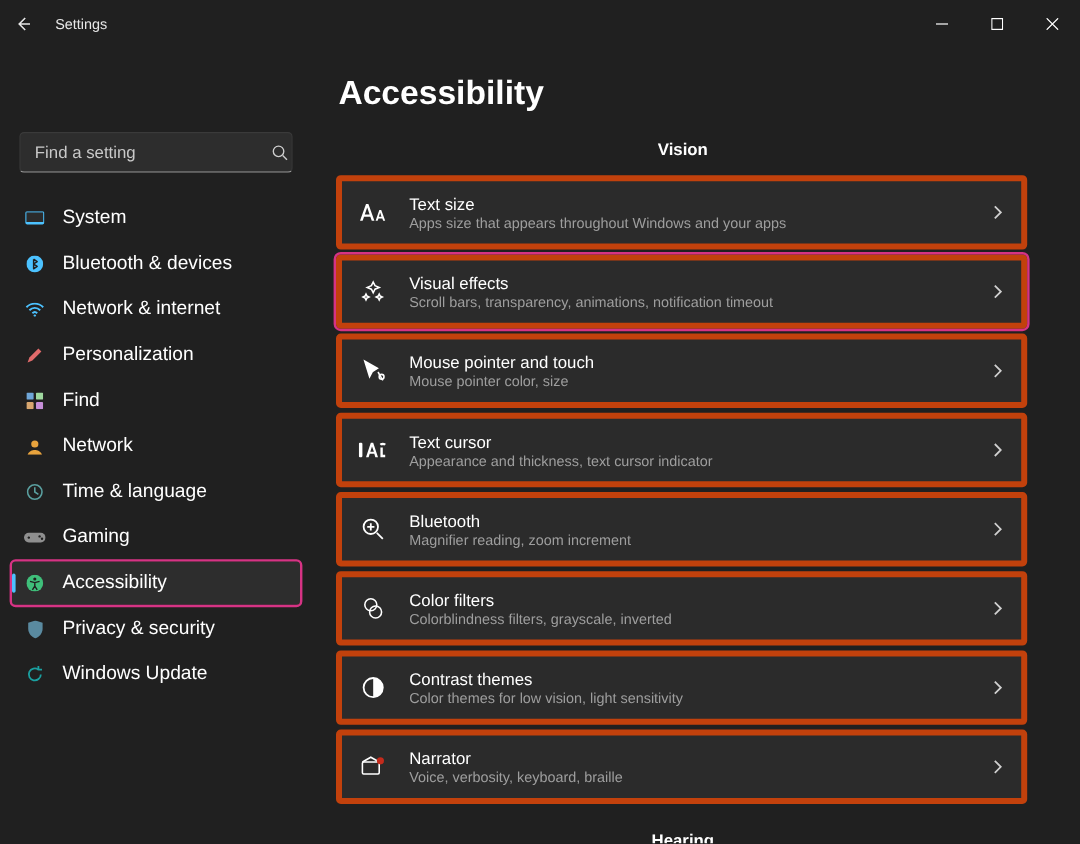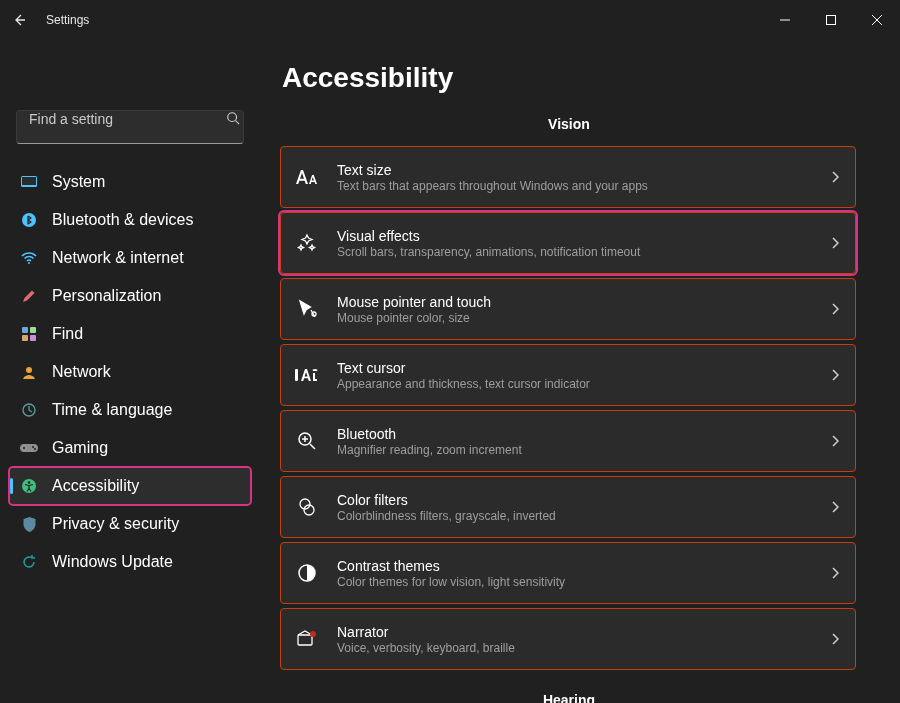--- a/index.html
+++ b/index.html
@@ -14,41 +14,41 @@
     .win-ctrls { display: flex; }
     .win-btn { width: 46px; height: 32px; display: flex; align-items: center; justify-content: center; font-size: 10px; color: #ffffff; cursor: pointer; }
 
     
     .body { display: flex; height: calc(100% - 40px); }
     .sidebar { width: 260px; padding: 0 10px 0 10px; display: flex; flex-direction: column; }
     .content { flex: 1; padding: 12px 44px 0 20px; overflow: hidden; }
 
     
     .search-wrap { margin: 70px 6px 20px 6px; }
-    .search { position: relative; background: #2d2d2d; border: 1px solid #3a3a3a; border-bottom: 1px solid #9a9a9a; border-radius: 4px; height: 34px; display: flex; align-items: flex-start; }
+    .search { position: relative; background: #2d2d2d; border: 1px solid #3a3a3a; border-bottom: 1px solid #9a9a9a; border-radius: 4px; height: 34px; display: flex; align-items: center; }
     .search input { flex: 1; background: transparent; border: none; outline: none; color: #ffffff; font-size: 14px; padding: 0 12px; }
     .search input::placeholder { color: #c9c9c9; }
     .search .sicon { width: 32px; display: flex; align-items: center; justify-content: center; color: #cfcfcf; }
 
     
     .nav { display: flex; flex-direction: column; gap: 2px; }
     .nav-item { display: flex; align-items: center; gap: 14px; height: 36px; padding: 0 10px; border-radius: 4px; cursor: pointer; position: relative; font-size: 16px; }
     .nav-item.active { background: #2d2d2d; }
     .nav-item.active::before { content: ""; position: absolute; left: 0; top: 10px; bottom: 10px; width: 3px; background: #4cc2ff; border-radius: 2px; }
     .nav-item.highlight { outline: 2px solid #d63384; border-radius: 3px; }
     .nav-icon { width: 18px; height: 18px; display: inline-flex; align-items: center; justify-content: center; font-size: 14px; }
     .nav-label { color: #ffffff; flex: 1; }
 
     
     h1.page-title { font-size: 28px; font-weight: 600; margin: 10px 0 22px 2px; }
     h2.section-title { font-size: 14px; font-weight: 600; margin: 6px 0 14px 2px; text-align: center; }
 
     
     .cards { display: flex; flex-direction: column; gap: 4px; }
-    .card { background: #2b2b2b; border: 1px solid #c2410c; border-radius: 4px; height: 62px; display: flex; align-items: center; padding: 0 16px 0 14px; gap: 18px; cursor: pointer; position: relative; }
+    .card { background: #2b2b2b; border: 5px solid #c2410c; border-radius: 4px; height: 62px; display: flex; align-items: center; padding: 0 16px 0 14px; gap: 18px; cursor: pointer; position: relative; }
     .card.highlight { outline: 2px solid #d63384; border-radius: 4px; justify-content: space-between; }
     .card-icon { width: 24px; height: 24px; display: inline-flex; align-items: center; justify-content: center; color: #ffffff; font-size: 18px; }
     .card-text { flex: 1; display: flex; flex-direction: column; gap: 1px; }
     .card-title { font-size: 14px; color: #ffffff; }
     .card-sub { font-size: 12px; color: #9e9e9e; }
     .chev { color: #cfcfcf; font-size: 12px; }
 
     svg { display: block; }
   </style>
 </head>
@@ -211,21 +211,21 @@
     <div class="cards" id="cards">
         <div class="card">
           <span class="card-icon">
             <svg width="22" height="16" viewBox="0 0 22 16" fill="#ffffff">
               <path d="M0 15L5 1h2l5 14h-2.2l-1.2-3.3H3.4L2.2 15H0zm4-5.2h4L6 4 4 9.8z"></path>
               <path d="M13 15l3.1-9h1.6L21 15h-1.7l-.7-2h-3.2l-.7 2H13zm2.7-3.4h2.2L16.8 8l-1.1 3.6z"></path>
             </svg>
           </span>
           <span class="card-text">
             <span class="card-title">Text size</span>
-            <span class="card-sub">Text bars that appears throughout Windows and your apps</span>
+            <span class="card-sub">Apps size that appears throughout Windows and your apps</span>
           </span>
           <span class="chev">
             <svg width="8" height="12" viewBox="0 0 8 12" fill="none" stroke="currentColor" stroke-width="1.5">
               <path d="M2 1l5 5-5 5"></path>
             </svg>
           </span>
         </div>
         <div class="card highlight">
           <span class="card-icon">
             <svg width="20" height="20" viewBox="0 0 20 20" fill="none" stroke="#ffffff" stroke-width="1.3">

